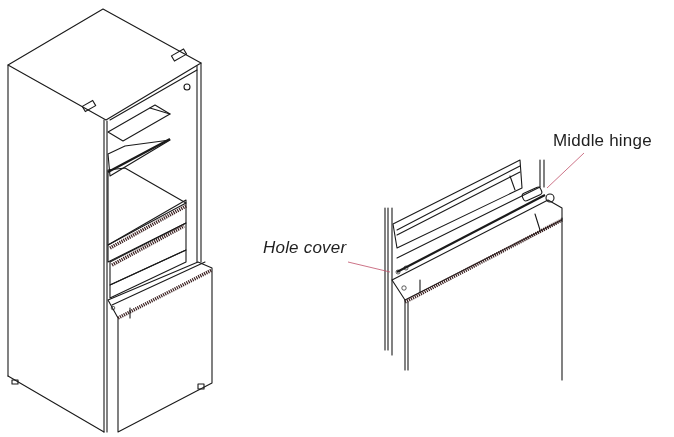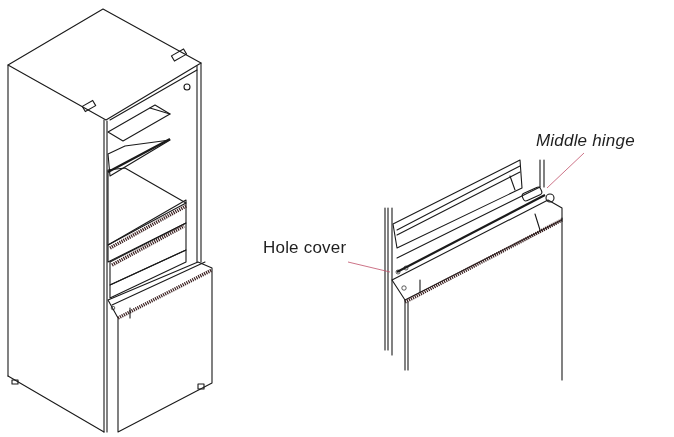--- a/index.html
+++ b/index.html
@@ -86,14 +86,14 @@
 
     <line class="ln" x1="405" y1="300" x2="405" y2="370"></line>
     <line class="ln" x1="408" y1="302" x2="408" y2="370"></line>
     <line class="ln" x1="562" y1="218" x2="562" y2="380"></line>
   </g>
 
   <line class="lead" x1="584" y1="153" x2="547" y2="188"></line>
   <line class="lead" x1="348" y1="262" x2="390" y2="272"></line>
 </svg>
 
-<div class="label" style="left:536px; top:131px;font-style:italic;">Middle hinge</div>
-<div class="label" style="left:263px; top:238px;">Hole cover</div>
+<div class="label" style="left:553px; top:131px;">Middle hinge</div>
+<div class="label" style="left:263px; top:238px;font-style:italic;">Hole cover</div>
 
 </body></html>

